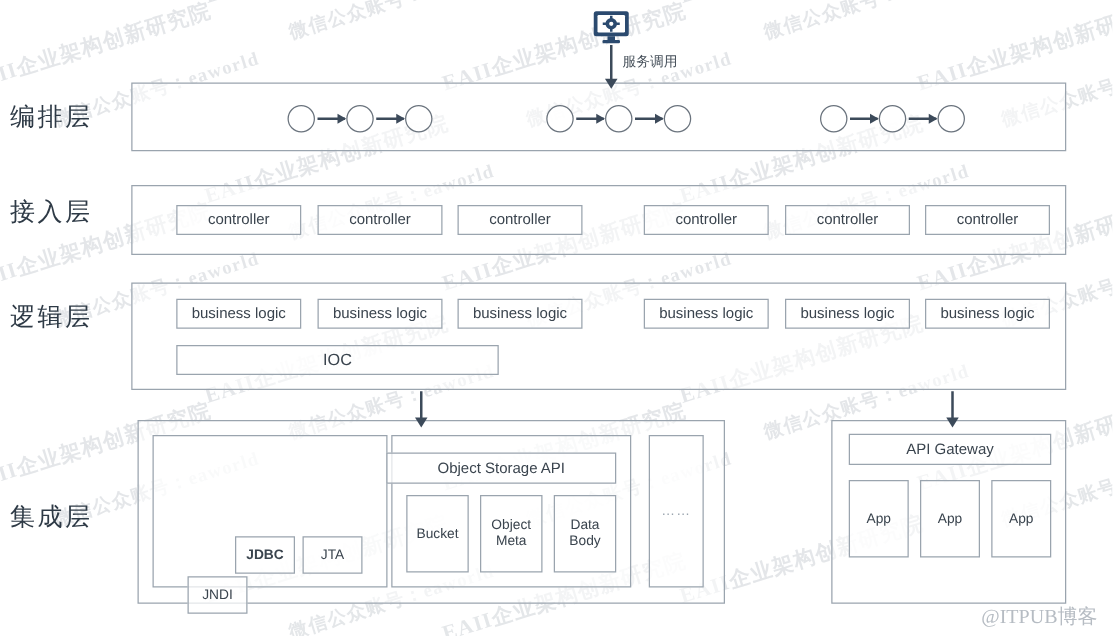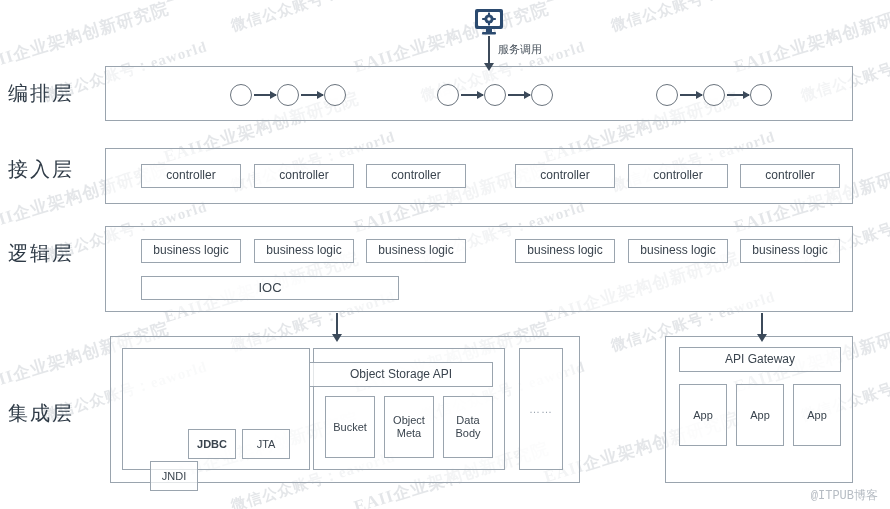--- a/index.html
+++ b/index.html
@@ -142,22 +142,22 @@
     z-index: 18;
     white-space: nowrap;
   }
 
   
   .credit {
     position: absolute;
     right: 12px;
     bottom: 5px;
     color: #b6bcc3;
-    font-size: 12px;
-    font-family: Liberation Mono, monospace;
+    font-size: 16px;
+    font-family: Liberation Serif, serif;
     z-index: 30;
   }
 </style>
 </head>
 <body>
 
 <div id="canvas">
 
   <div class="wm-layer">
     <div class="wm wm-a" style="left:-30px;  top:186px;">EAII企业架构创新研究院</div>

